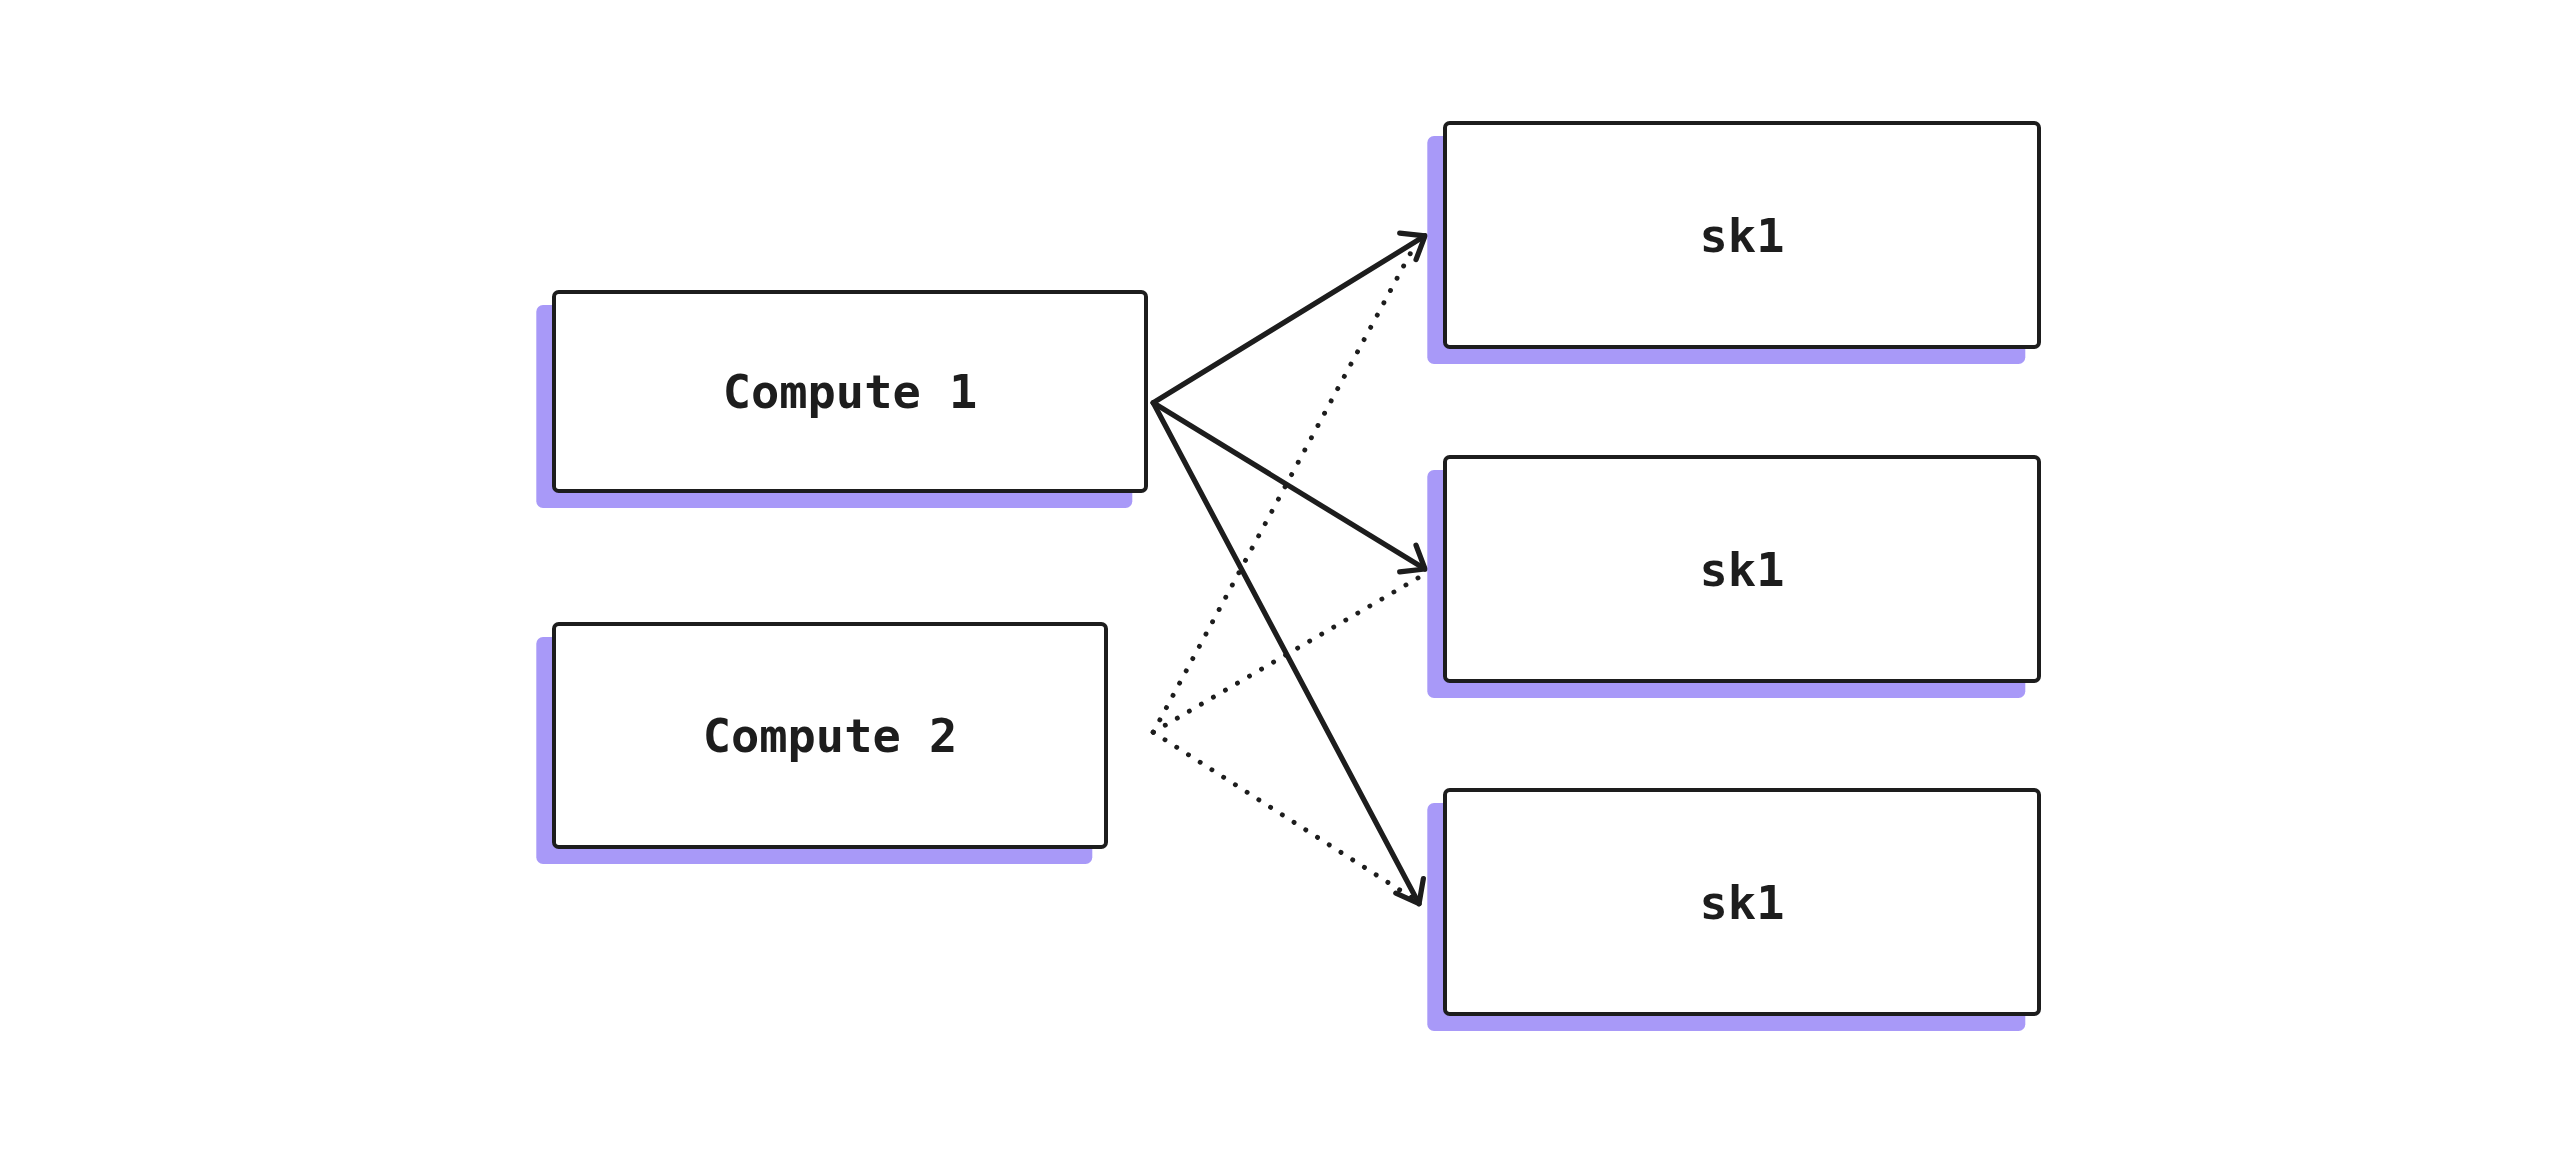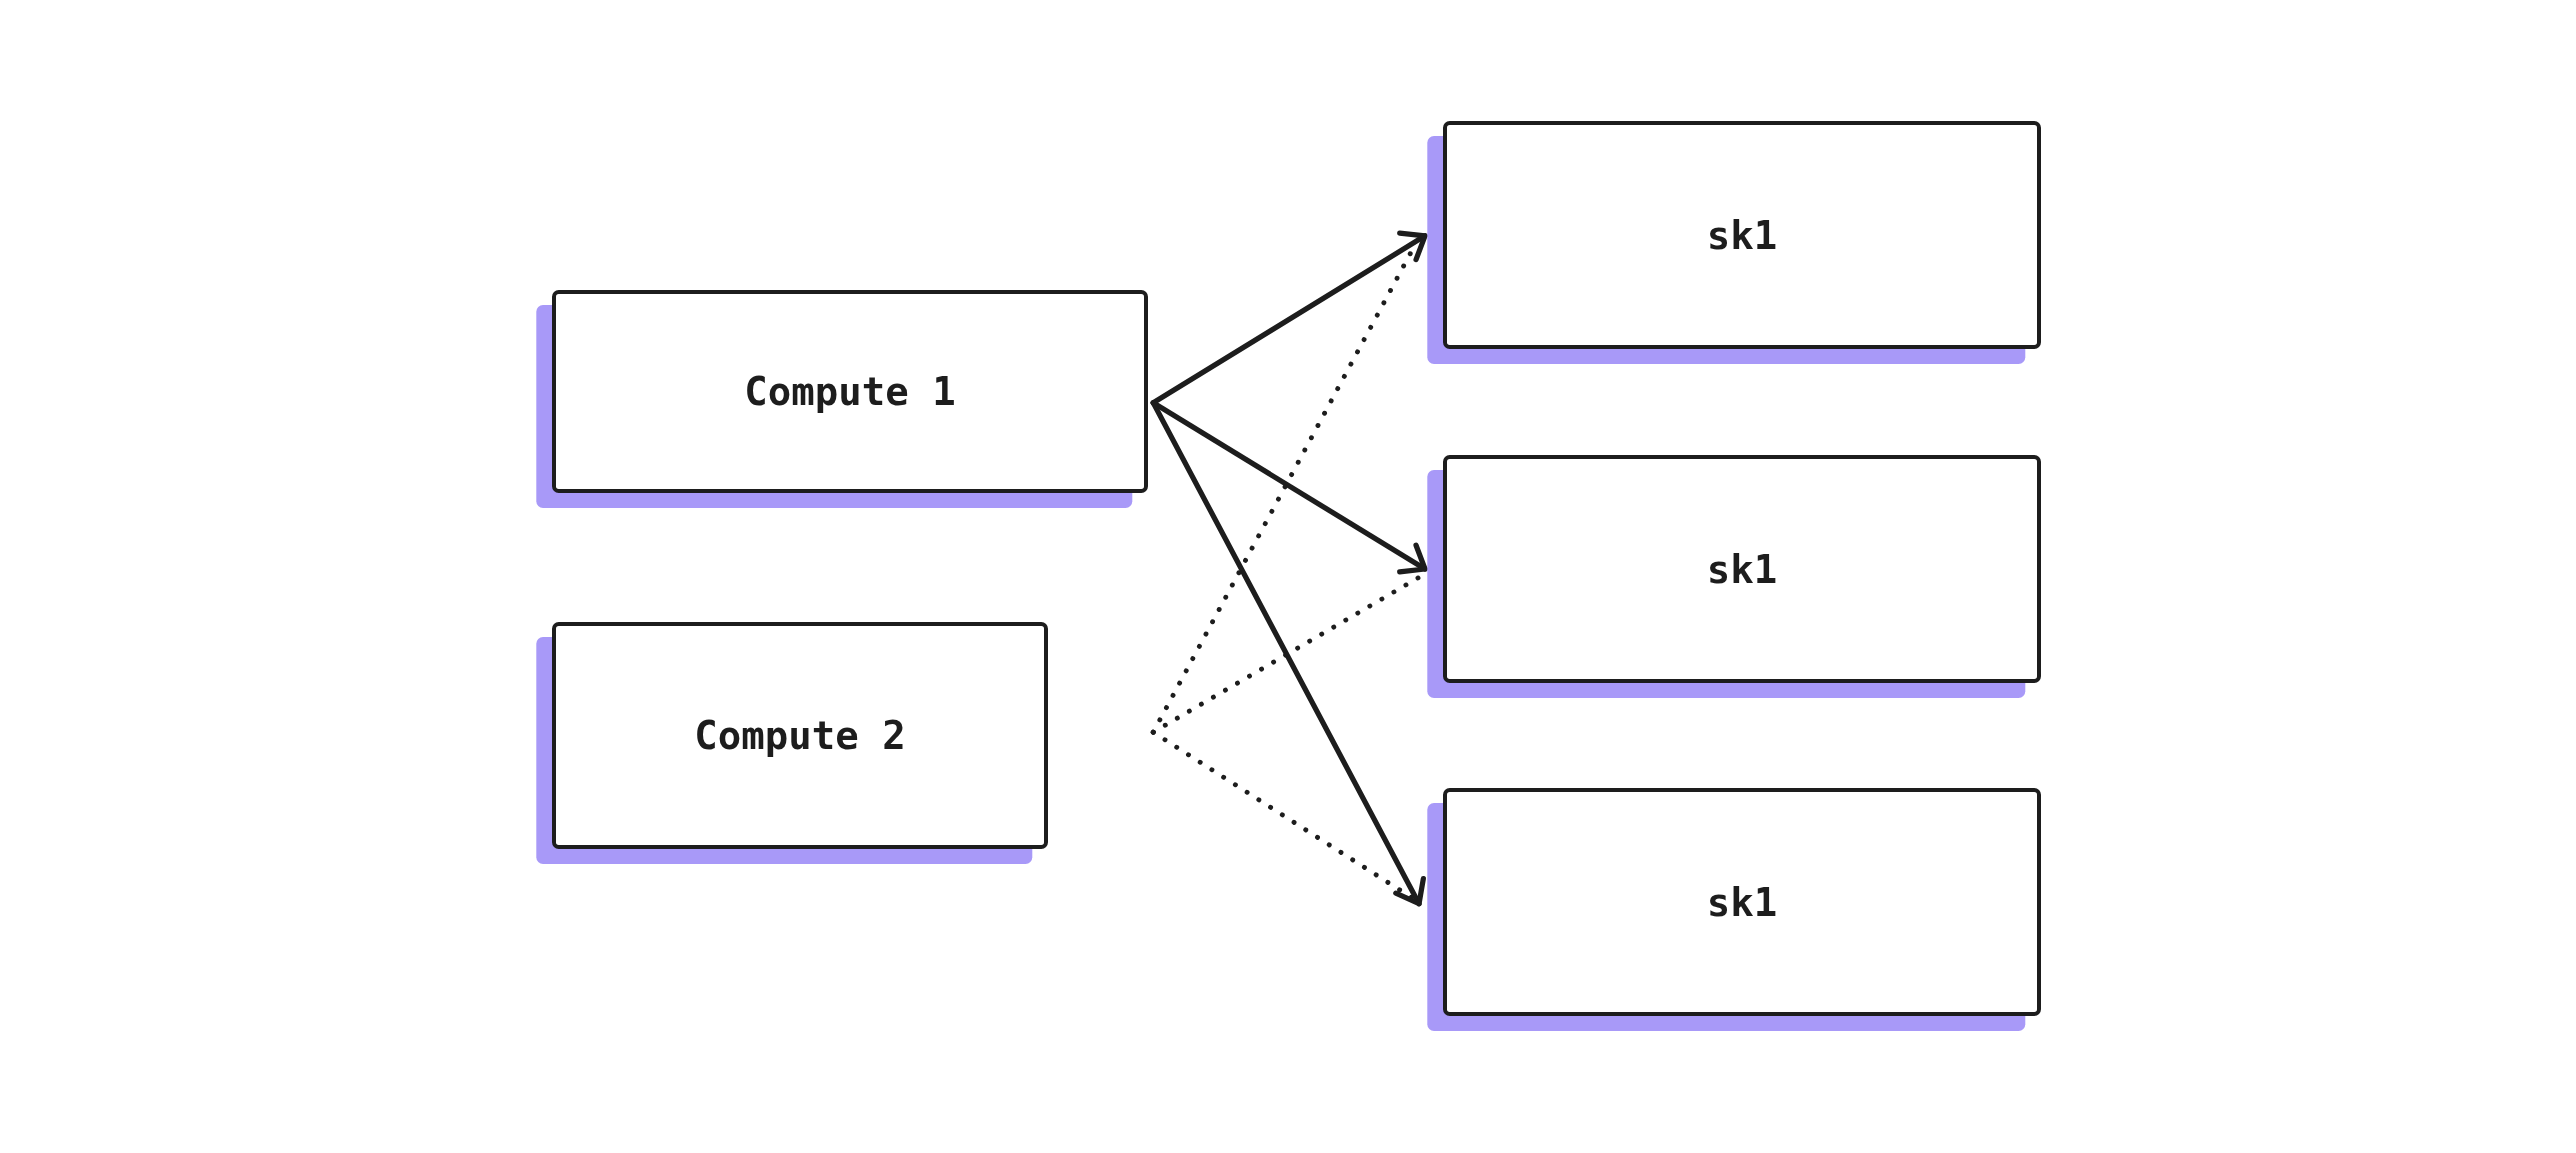--- a/index.html
+++ b/index.html
@@ -45,21 +45,21 @@
     background: var(--node-fill, #ffffff);
     border: 4.5px solid var(--stroke, #1d1d1d);
     border-radius: 6.7px;
     box-shadow: -15.7px 15px 0 0 var(--shadow, #a899f8);
     display: flex;
     align-items: center;
     justify-content: center;
   }
   .node-label {
     color: var(--text, #1d1d1d);
-    font-size: 39px;
+    font-size: 47px;
     font-weight: 700;
     letter-spacing: 0;
     white-space: pre;
   }
 </style>
 </head>
 <body>
 
 <div class="canvas" id="canvas" style="width: 2576px; height: 1153px;">
   <svg id="edges-layer" xmlns="http://www.w3.org/2000/svg" viewBox="0 0 3440 1540">
@@ -70,21 +70,21 @@
       <path d="M 1540 538 L 1895 1207" class="edge solid"></path>
       <path d="M 1864.0 1193.0 L 1895 1207 L 1900.8 1173.5" class="arrowhead"></path>
       <path d="M 1540 978 L 1888 330" class="edge dotted"></path>
       <path d="M 1540 978 L 1897 770" class="edge dotted"></path>
       <path d="M 1540 978 L 1887 1200" class="edge dotted"></path>
     </svg>
 
   <div class="node" style="left: 552px; top: 290px; width: 596px; height: 203px;">
     <span class="node-label">Compute 1</span>
   </div>
-  <div class="node" style="left: 552px; top: 622px; width: 496px; height: 227px;">
+  <div class="node" style="left: 552px; top: 622px; width: 556px; height: 227px;">
     <span class="node-label">Compute 2</span>
   </div>
   <div class="node" style="left: 1443px; top: 121px; width: 598px; height: 228px;">
     <span class="node-label">sk1</span>
   </div>
   <div class="node" style="left: 1443px; top: 455px; width: 598px; height: 228px;">
     <span class="node-label">sk1</span>
   </div>
   <div class="node" style="left: 1443px; top: 788px; width: 598px; height: 228px;">
     <span class="node-label">sk1</span>

